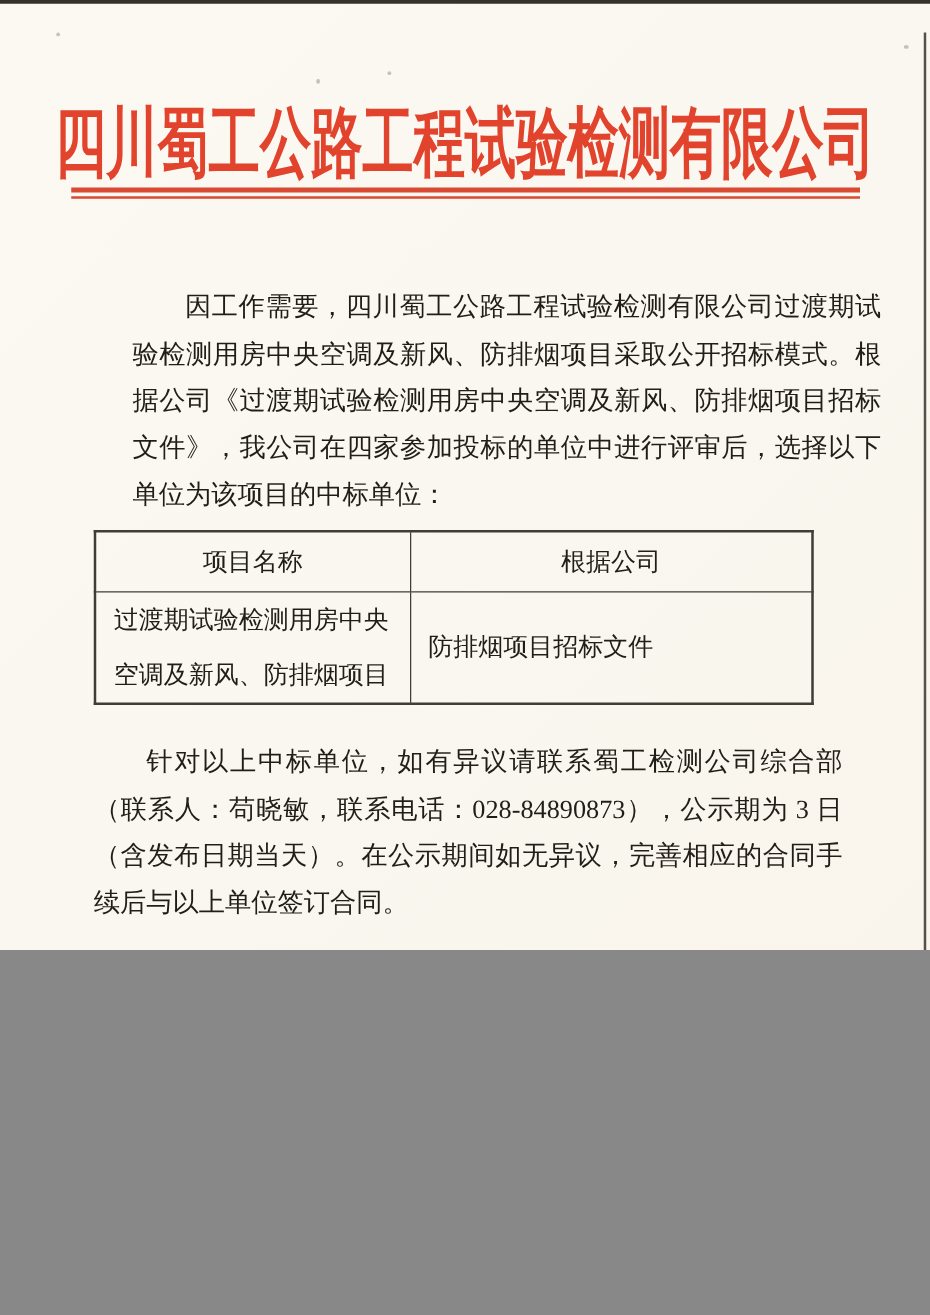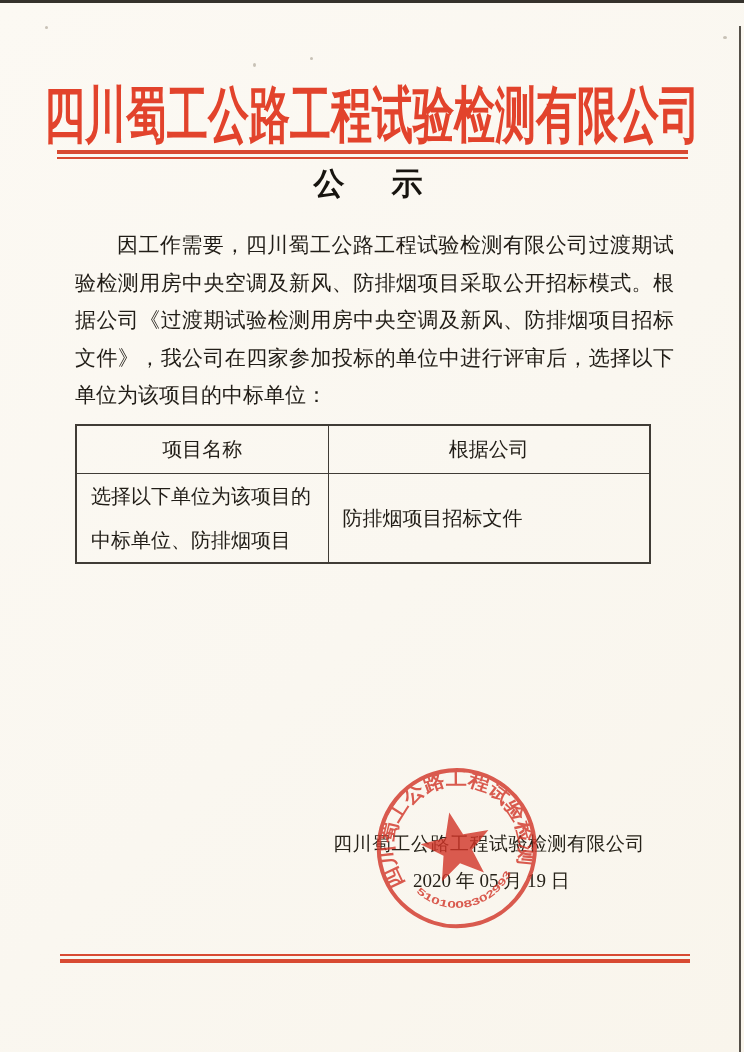--- a/index.html
+++ b/index.html
@@ -1,18 +1,18 @@
 <!DOCTYPE html>
 <html><head>
 <meta charset="utf-8">
 <style>
   * { margin:0; padding:0; box-sizing:border-box; }
   html,body { background:#888; }
   .page {
-    position:relative; width:744px; height:1052px; margin:0 auto;
+    position:relative; width:744px; height:760px; margin:0 auto;
     background:linear-gradient(135deg,#fcf9f3 0%, #faf7f0 55%, #f9f5ec 100%);
     font-family:"Liberation Serif","DejaVu Serif",serif;
     color:#221f1a; overflow:hidden;padding-left:12px;
   }
   .edge-top { position:absolute; top:0; left:0; width:744px; height:3px; background:#35322c; }
   .edge-right { position:absolute; top:26px; right:3px; width:2px; height:1026px; background:#555049; }
   .speck { position:absolute; border-radius:50%; background:#a59d8e; opacity:.6; }
 
   .doc-title {
     position:absolute; top:74px; left:0; width:744px; text-align:center;
@@ -30,21 +30,21 @@
   .doc-heading {
     position:absolute; top:163px; left:0; width:744px; text-align:center;
     font-size:31px; font-weight:600; color:#17140f; letter-spacing:8px;
   }
 
   .para {
     position:absolute; left:75px; width:599px;
     font-size:21px; line-height:37.5px; text-align:justify;
     text-indent:2em; color:#211d17;
   }
-  .para1 { top:227px; }
+  .para1 { top:227px;margin-left:31px; }
   .para2 { top:591px; }
 
   table.award {
     position:absolute; top:424px; left:75px; width:574px;
     border-collapse:collapse; table-layout:fixed;
   }
   table.award th, table.award td {
     border:1.5px solid #403c36; vertical-align:middle;
     font-weight:normal; font-size:20px; color:#211d17;
   }
@@ -80,41 +80,41 @@
   <div class="speck" style="top:63px;left:253px;width:3px;height:4px;"></div>
   <div class="speck" style="top:36px;left:723px;width:4px;height:3px;"></div>
 
   <div class="doc-title">
     <span class="stretch">四川蜀工公路工程试验检测有限公司</span>
   </div>
 
   <div class="rule-thick r1"></div>
   <div class="rule-thin r2"></div>
 
-  <div class="doc-heading">公　示</div>
 
   <div class="para para1">因工作需要，四川蜀工公路工程试验检测有限公司过渡期试验检测用房中央空调及新风、防排烟项目采取公开招标模式。根据公司《过渡期试验检测用房中央空调及新风、防排烟项目招标文件》，我公司在四家参加投标的单位中进行评审后，选择以下单位为该项目的中标单位：</div>
 
   <table class="award">
     <colgroup>
         <col class="c1">
         <col class="c2">
       </colgroup>
     <tbody>
         <tr class="hdr">
       <th>项目名称</th>
       <th>根据公司</th>
     </tr>
     <tr class="bod">
-      <td>选择以下单位为该项目的中标单位、防排烟项目</td>
+      <td>过渡期试验检测用房中央空调及新风、防排烟项目</td>
       <td>防排烟项目招标文件</td>
     </tr>
   </tbody>
     </table>
 
+  <div class="para para2">针对以上中标单位，如有异议请联系蜀工检测公司综合部（联系人：苟晓敏，联系电话：028-84890873），公示期为 3 日（含发布日期当天）。在公示期间如无异议，完善相应的合同手续后与以上单位签订合同。</div>
 
   <div class="sig-company">四川蜀工公路工程试验检测有限公司</div>
   <div class="sig-date">2020 年 05 月 19 日</div>
 
   <svg class="stamp" viewBox="0 0 200 200">
     <defs>
       <path id="ringTop" d="M 30.6,130 A 76,76 0 1 1 169.4,130" fill="none"></path>
       <path id="ringBottom" d="M 40,138.8 A 72,72 0 0 0 160,138.8" fill="none"></path>
     </defs>
     <circle cx="100" cy="99" r="94" fill="none" stroke="#d23427" stroke-width="5"></circle>

